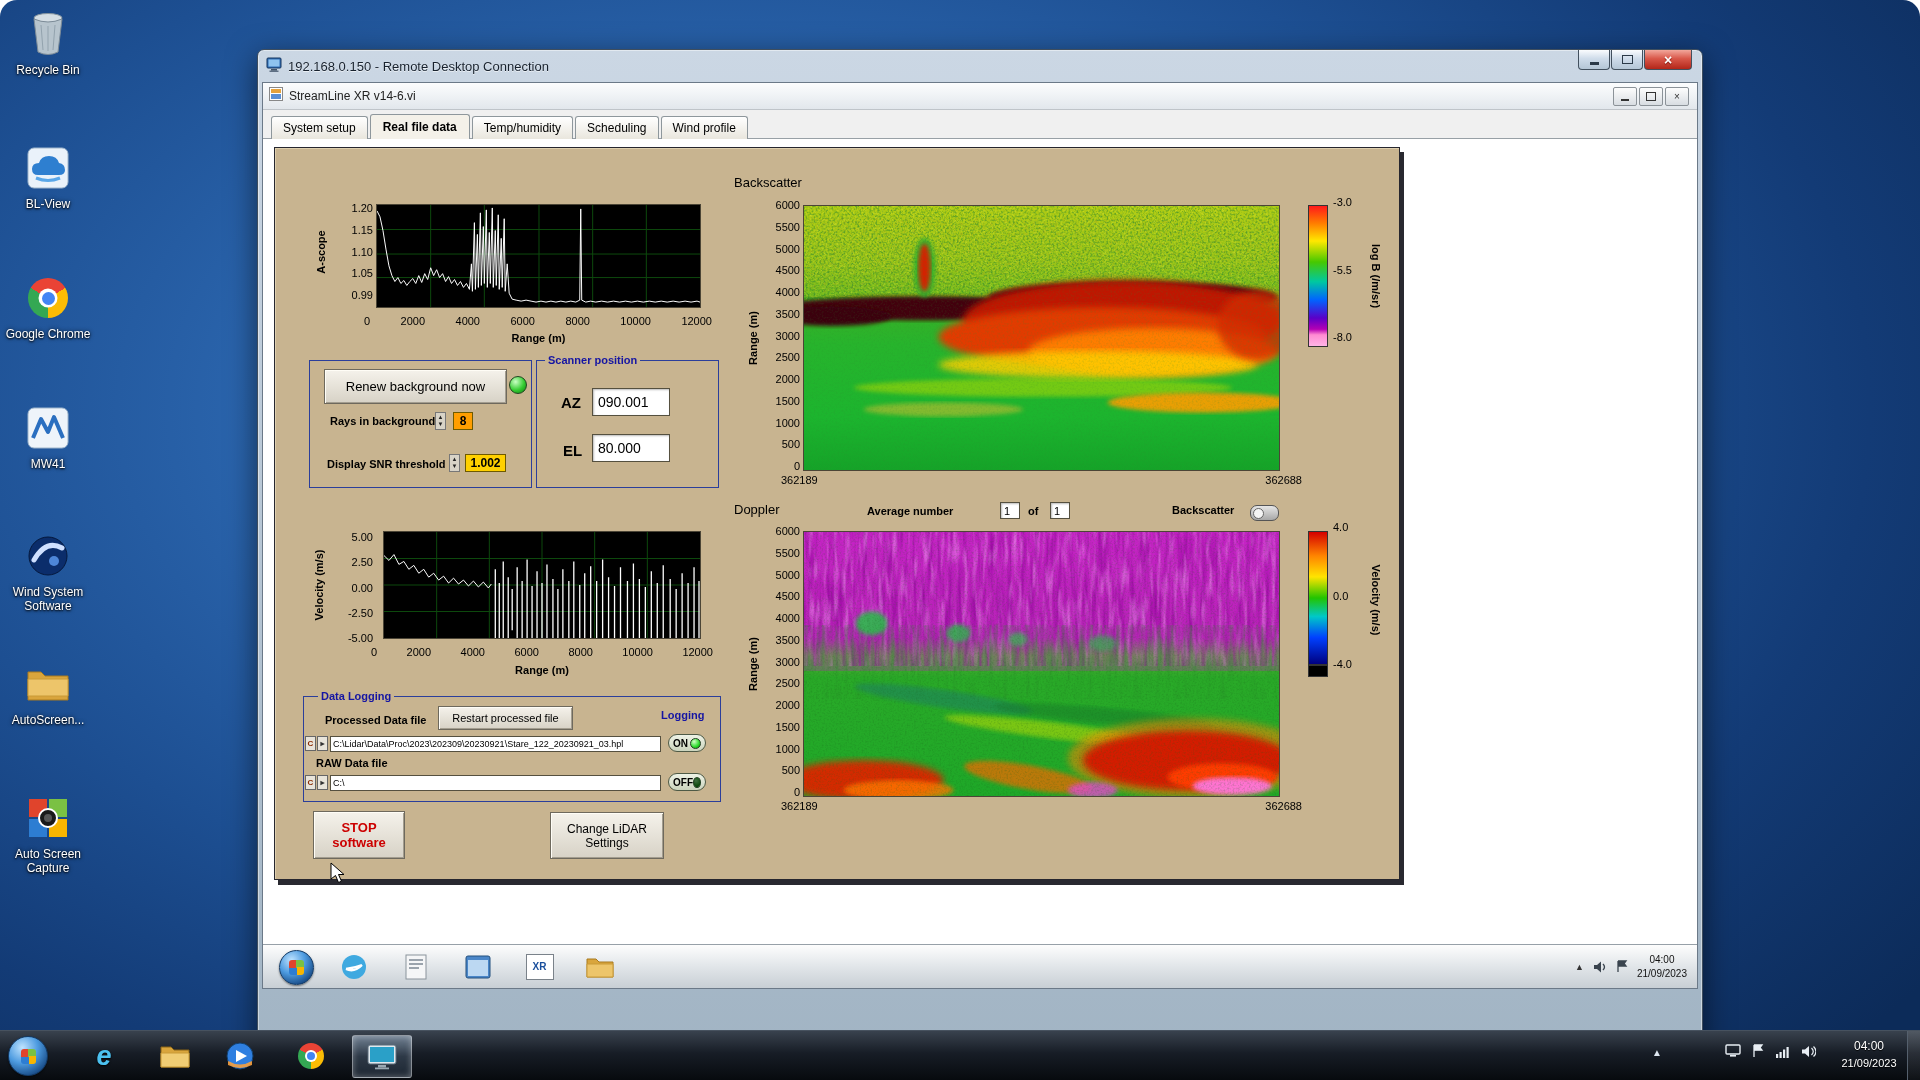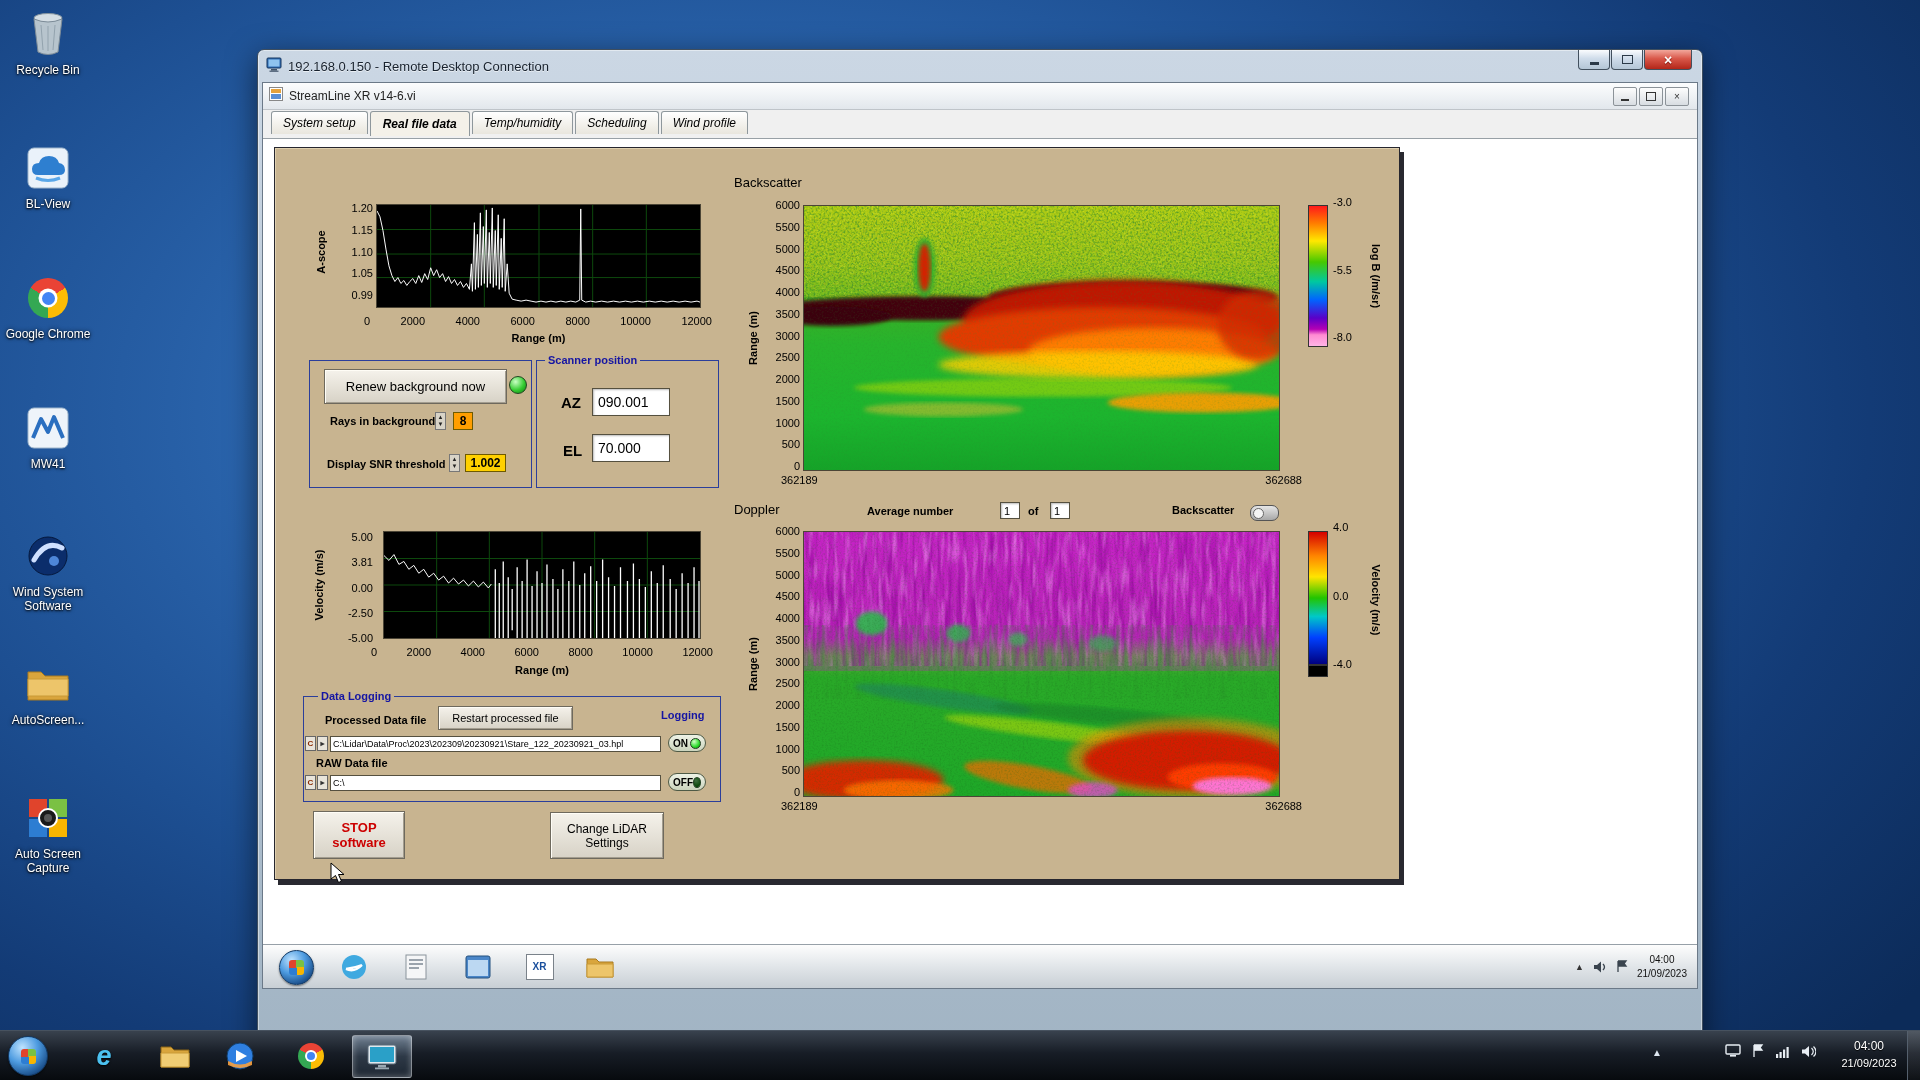--- a/index.html
+++ b/index.html
@@ -1,18 +1,18 @@
 <!DOCTYPE html>
 <html><head>
 <meta charset="utf-8">
 <style>
   html,body{margin:0;padding:0;width:1920px;height:1080px;overflow:hidden;
     font-family:"Liberation Sans",sans-serif;-webkit-font-smoothing:antialiased;}
   .desktop{position:absolute;inset:0;
-    background:radial-gradient(ellipse 1500px 950px at 38% 38%, #3677c2 0%, #2a64ac 32%, #1d4f92 55%, #133b76 76%, #0c2b59 100%);}
+    background:radial-gradient(ellipse 1500px 950px at 38% 38%, #3677c2 0%, #2a64ac 32%, #1d4f92 55%, #133b76 76%, #0c2b59 100%);border-radius:17px;}
 
   
   .desk-icon{position:absolute;left:2px;width:92px;text-align:center;cursor:default;}
   .desk-icon .ico{height:52px;display:flex;align-items:center;justify-content:center;}
   .desk-icon .cap{color:#fff;font-size:12px;line-height:1.2;text-shadow:0 1px 2px #000,0 0 4px rgba(0,0,0,.8);margin-top:3px;}
   .chrome-ball{width:40px;height:40px;border-radius:50%;position:relative;
     background:conic-gradient(from -60deg,#ea4335 0 120deg,#fbbc05 0 240deg,#34a853 0 360deg);}
   .chrome-ball i{position:absolute;left:50%;top:50%;width:19px;height:19px;transform:translate(-50%,-50%);
     border-radius:50%;background:#fff;}
   .chrome-ball i b{position:absolute;left:50%;top:50%;width:13px;height:13px;transform:translate(-50%,-50%);
@@ -37,21 +37,21 @@
   .rdp-content{position:relative;height:907px;background:#ffffff;overflow:hidden;border:1px solid #6b7988;box-sizing:border-box;}
 
   
   .app-titlebar{height:26px;background:linear-gradient(#fcfdfe,#e2e7ec);border-bottom:1px solid #bfc4c9;
     display:flex;align-items:center;padding:0 6px;position:relative;}
   .app-title{font-size:12px;color:#222;margin-left:6px;}
   .app-btns{position:absolute;right:8px;top:4px;display:flex;gap:2px;}
   .mini-btn{width:22px;height:17px;border:1px solid #8b9298;border-radius:2px;
     background:linear-gradient(#fdfdfd,#d8dde2);display:flex;align-items:center;justify-content:center;
     font-size:10px;color:#333;line-height:1;}
-  .tab-strip{height:28px;background:#f0f0f0;border-bottom:1px solid #98a0a6;display:flex;align-items:flex-start;padding-left:8px;font-style:italic;}
+  .tab-strip{height:28px;background:#f0f0f0;border-bottom:1px solid #98a0a6;display:flex;align-items:flex-end;padding-left:8px;}
   .tab{border:1px solid #8e979c;border-bottom:none;border-radius:3px 3px 0 0;
     background:linear-gradient(#ffffff,#e9e6dd);padding:4px 11px;font-size:12px;margin-right:2px;position:relative;top:1px;color:#000;}
   .tab.active{font-weight:bold;background:#f4f1e9;padding:5px 12px;z-index:2;}
   .client{position:relative;height:810px;background:#fff;}
 
   
   .panel{position:absolute;left:11px;top:8px;width:1124px;height:731px;background:#c8b490;
     border:1px solid #26262e;box-shadow:4px 5px 0 rgba(18,18,26,.9), inset 1px 1px 0 #decfae;}
   .lbl{position:absolute;font-size:11px;font-weight:bold;color:#000;white-space:nowrap;}
   .plain{position:absolute;font-size:13px;color:#000;white-space:nowrap;}
@@ -307,21 +307,21 @@
               <span>▲</span>
               <span>▼</span>
             </div>
           <div class="valbox" style="left:190px;top:306px;width:41px;height:18px;background:#ffd000">1.002</div>
 
           <div class="gbox" style="left:261px;top:212px;width:181px;height:126px"></div>
           <div class="gtitle" style="left:270px;top:206px">Scanner position</div>
           <div class="plain" style="left:286px;top:246px;font-size:15px;font-weight:600">AZ</div>
           <div class="numbox" style="left:317px;top:240px;width:78px;height:28px">090.001</div>
           <div class="plain" style="left:288px;top:294px;font-size:15px;font-weight:600">EL</div>
-          <div class="numbox" style="left:317px;top:286px;width:78px;height:28px">70.000</div>
+          <div class="numbox" style="left:317px;top:286px;width:78px;height:28px">80.000</div>
 
           <div class="plain" style="left:459px;top:27px">Backscatter</div>
           <div class="vlabel" style="left:478px;top:190px">Range (m)</div>
           <div class="col" style="left:495px;top:52px;width:30px;height:272px">
               <span class="tick">6000</span>
               <span class="tick">5500</span>
               <span class="tick">5000</span>
               <span class="tick">4500</span>
               <span class="tick">4000</span>
               <span class="tick">3500</span>
@@ -487,21 +487,21 @@
           <div class="col left" style="left:1058px;top:374px;width:34px;height:148px">
               <span class="tick">4.0</span>
               <span class="tick">0.0</span>
               <span class="tick">-4.0</span>
             </div>
           <div class="vlabel cw" style="left:1101px;top:452px">Velocity (m/s)</div>
 
           <div class="vlabel" style="left:44px;top:437px">Velocity (m/s)</div>
           <div class="col" style="left:56px;top:384px;width:42px;height:112px">
               <span class="tick">5.00</span>
-              <span class="tick">3.81</span>
+              <span class="tick">2.50</span>
               <span class="tick">0.00</span>
               <span class="tick">-2.50</span>
               <span class="tick">-5.00</span>
             </div>
           <div class="plot" style="left:108px;top:383px;width:318px;height:108px">
             <svg viewBox="0 0 318 108" preserveAspectRatio="none">
               <g stroke="#0d4a0d" stroke-width="1">
                 <line x1="53" y1="0" x2="53" y2="108"></line>
                   <line x1="106" y1="0" x2="106" y2="108"></line>
                 <line x1="159" y1="0" x2="159" y2="108"></line>

